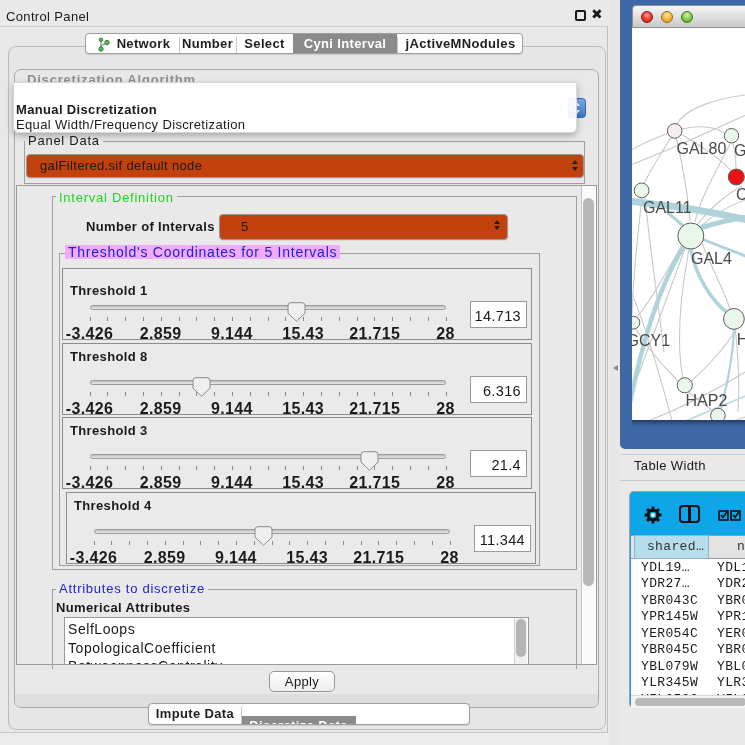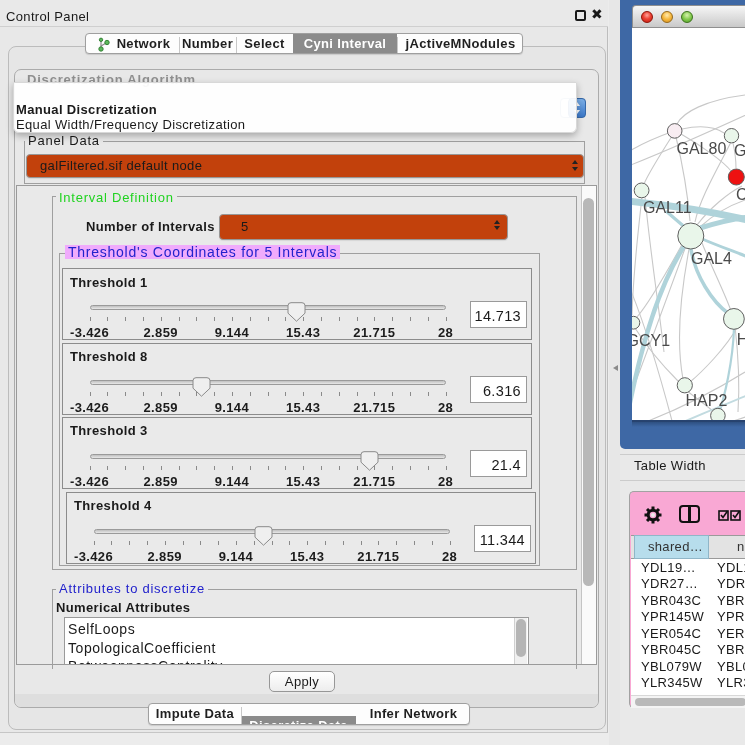--- a/index.html
+++ b/index.html
@@ -12,21 +12,21 @@
   .grp-title { position:absolute; background:#e8e8e8; padding:0 3px; line-height:14px; letter-spacing:0.75px; }
   .grp-box { position:absolute; border:1px solid #9f9f9f; }
   .combo { position:absolute; background:#c2410c; border:1px solid #979797; border-radius:4px; line-height:22px; padding-left:13px; box-shadow:0 1px 1px rgba(0,0,0,0.08); }
   .spin { position:absolute; width:9px; }
   .spin .u { width:0;height:0;border-left:3.5px solid transparent;border-right:3.5px solid transparent;border-bottom:4.5px solid #222; margin-bottom:2.5px;}
   .spin .d { width:0;height:0;border-left:3.5px solid transparent;border-right:3.5px solid transparent;border-top:4.5px solid #222;}
   .tpanel { position:absolute; border:1px solid #8c8c8c; background:#eaeaea; }
   .ttrack { position:absolute; height:5px; border-radius:3px; background:linear-gradient(#bfbfbf,#e8e8e8); border:1px solid #9a9a9a; }
   .tval { position:absolute; width:57px; height:27px; background:#fff; border:1px solid #9a9a9a; text-align:right; padding:6px 5px 0 0; font-size:14.5px; }
   .tick { position:absolute; width:1px; height:4px; background:#8a8a8a; }
-  .tlabel { position:absolute; font-size:13px; font-weight:bold; color:#1c1c1c; width:50px; text-align:center; }
+  .tlabel { position:absolute; font-size:16px; font-weight:bold; color:#1c1c1c; width:50px; text-align:center; }
   .knob { position:absolute; width:19px; height:20px; }
   .tabseg { position:absolute; top:0; height:100%; line-height:20px; text-align:center; font-weight:bold; color:#1f1f1f; }
   .tabsel { background:#8b8b8b; color:#fff; }
   .tsep { position:absolute; top:3px; width:1px; height:17px; background:#c8c8c8; }
   .row2 { white-space:nowrap; }
 </style>
 </head>
 <body>
 <div id="root">
 
@@ -90,21 +90,21 @@
   <div class="combo" style="left:219px;top:213.5px;width:289px;height:26px;line-height:24px;padding-left:21px;">5</div>
   <div class="spin" style="left:494px;top:219.5px;">
       <div class="u"></div>
       <div class="d"></div>
     </div>
 
   <div class="grp-box" style="left:59px;top:253px;width:481px;height:313px;"></div>
   <div class="grp-title" style="left:65px;top:245px;color:#2222cc;background:#f0abfc;font-size:14px;">Threshold's Coordinates for 5 Intervals</div>
 
   <div class="tpanel" style="left:62px;top:268.0px;width:470px;height:72px;">
-  <div class="b" style="position:absolute;left:7px;top:6px;">Threshold 1</div>
+  <div class="b" style="position:absolute;left:7px;top:14px;">Threshold 1</div>
   <div class="ttrack" style="left:26.5px;top:36px;width:356.0px;"></div>
   <div class="tick" style="left:26.5px;top:48px;"></div>
   <div class="tick" style="left:44.3px;top:48px;"></div>
   <div class="tick" style="left:62.1px;top:48px;"></div>
   <div class="tick" style="left:79.9px;top:48px;"></div>
   <div class="tick" style="left:97.7px;top:48px;"></div>
   <div class="tick" style="left:115.5px;top:48px;"></div>
   <div class="tick" style="left:133.3px;top:48px;"></div>
   <div class="tick" style="left:151.1px;top:48px;"></div>
   <div class="tick" style="left:168.9px;top:48px;"></div>
@@ -248,21 +248,20 @@
     <div style="padding:2px 0 0 3px;line-height:18.5px;font-size:14px;letter-spacing:0.55px;">SelfLoops<br>TopologicalCoefficient<br>BetweennessCentrality</div>
     <div style="position:absolute;right:1px;top:0;width:13px;height:47px;background:#f0f0f0;border-left:1px solid #d0d0d0;"></div>
     <div style="position:absolute;right:2.5px;top:1px;width:10px;height:38px;background:#b5b5b5;border-radius:5px;"></div>
   </div>
 
   <div class="abs" style="left:269px;top:671px;width:66px;height:21px;background:linear-gradient(#ffffff,#ededed);border:1px solid #979797;border-radius:5px;text-align:center;line-height:19px;">Apply</div>
 
   <div class="abs" style="left:148px;top:703px;width:322px;height:22px;background:#fdfdfd;border:1px solid #9f9f9f;border-radius:4px;overflow:hidden;box-shadow:0 1px 1px rgba(0,0,0,0.12);">
     <div class="tabseg" style="left:0;width:92px;">Impute Data</div>
     <div class="tabseg tabsel" style="left:92px;width:115px;margin-top:12px;">Discretize Data</div>
-    <div class="tabseg" style="left:207px;width:115px;">Infer Network</div>
     <div class="tsep" style="left:92px;"></div>
   </div>
 
   <div class="abs" style="left:13px;top:82px;width:564px;height:51px;background:rgba(255,255,255,0.93);border:1px solid #d8d8d8;border-radius:0 0 6px 6px;box-shadow:0 3px 7px rgba(0,0,0,0.28);">
     <div class="b" style="position:absolute;left:2px;top:19px;">Manual Discretization</div>
     <div style="position:absolute;left:2px;top:34px;">Equal Width/Frequency Discretization</div>
   </div>
 
   <div class="abs" style="left:609px;top:0;width:11px;height:745px;background:#e7e7e7;"></div>
   <div class="abs" style="left:613px;top:365px;width:0;height:0;border-top:3px solid transparent;border-bottom:3px solid transparent;border-right:5px solid #8a8a8a;"></div>
@@ -336,21 +335,21 @@
     </svg>
   </div>
 
   <div class="abs" style="left:632px;top:420px;width:113px;height:2px;background:#27436f;"></div>
   <div class="abs" style="left:632px;top:422px;width:113px;height:5px;background:linear-gradient(#2e5081,#3e68a5);"></div>
 
   <div class="abs" style="left:620px;top:449px;width:125px;height:296px;background:#e9e9e9;"></div>
   <div class="abs" style="left:620px;top:454px;width:125px;height:27px;background:#e9e9e9;border-top:1px solid #cccccc;border-bottom:1px solid #cccccc;"></div>
   <div class="abs" style="left:634px;top:458px;">Table Width</div>
 
-  <div class="abs" style="left:629px;top:491px;width:116px;height:217px;background:#f9a8d4;border:1px solid #a2a2a2;border-radius:5px 0 0 5px;border-right:none;">
+  <div class="abs" style="left:629px;top:491px;width:116px;height:217px;background:#0ea5e9;border:1px solid #a2a2a2;border-radius:5px 0 0 5px;border-right:none;font-family:Liberation Mono, monospace;">
 
     <svg style="position:absolute;left:14px;top:14px;" width="18" height="18" viewBox="0 0 18 18">
       <g stroke="#111" stroke-width="3">
         <circle cx="9" cy="9" r="4.8" fill="none"></circle>
         <line x1="9" y1="0.5" x2="9" y2="3.5"></line>
           <line x1="9" y1="14.5" x2="9" y2="17.5"></line>
         <line x1="0.5" y1="9" x2="3.5" y2="9"></line>
           <line x1="14.5" y1="9" x2="17.5" y2="9"></line>
         <line x1="3" y1="3" x2="5.1" y2="5.1"></line>
           <line x1="12.9" y1="12.9" x2="15" y2="15"></line>

